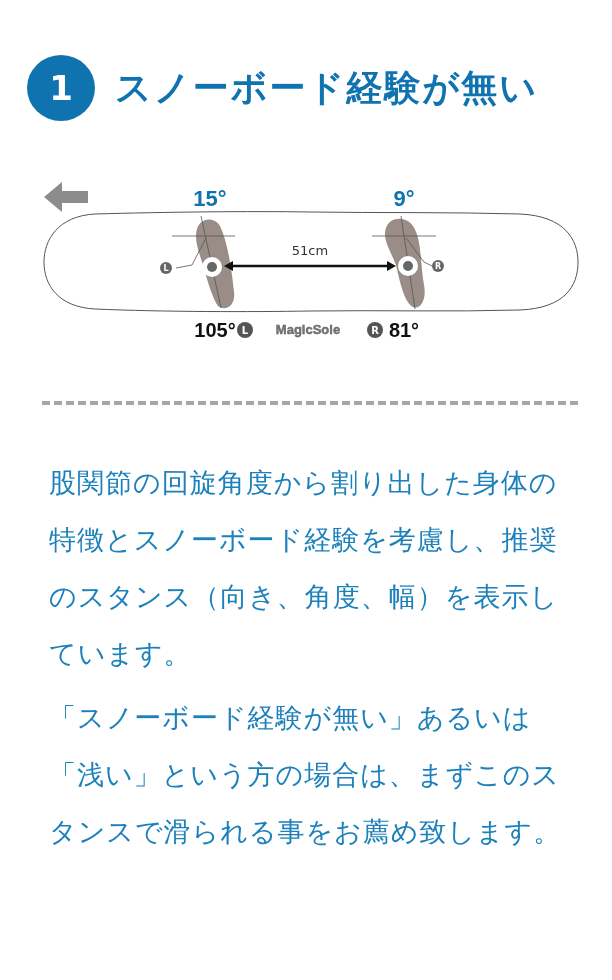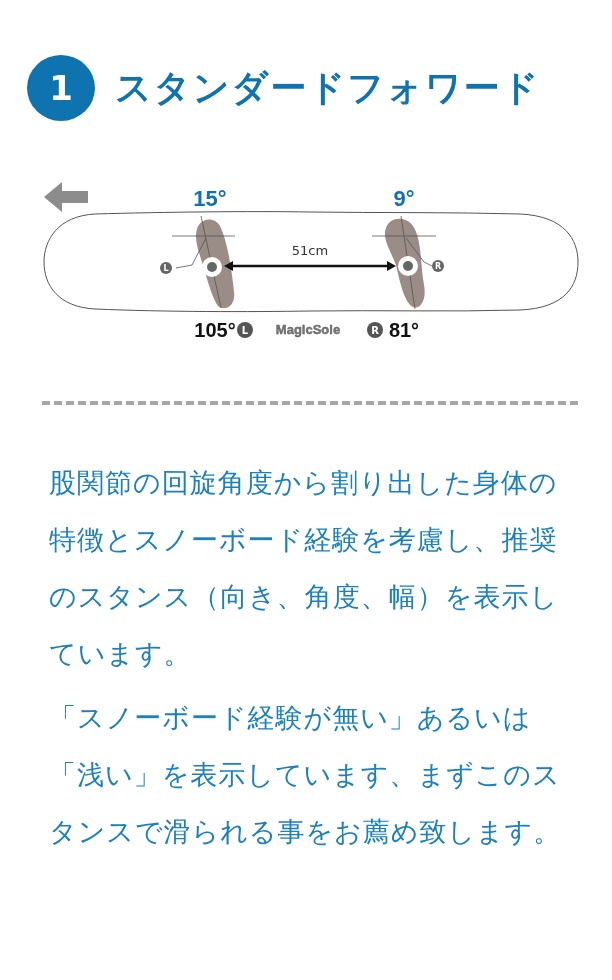--- a/index.html
+++ b/index.html
@@ -17,21 +17,21 @@
     .desc { position:absolute; left:42px; top:447px; width:540px; color:#1c80bb;
             font-size:27px; line-height:57px; letter-spacing:1px;
             font-family:"DejaVu Sans", sans-serif; }
     .desc p { margin:7px; }
   </style>
 </head>
 <body>
 
 <div class="header">
   <div class="num-badge">1</div>
-  <div class="title">スタンダードフォワード</div>
+  <div class="title">スノーボード経験が無い</div>
 </div>
 
 <div class="diagram">
   <svg width="612" height="180" viewBox="0 170 612 180" xmlns="http://www.w3.org/2000/svg">
 
     <g>
       <polygon points="44,197 62,182 62,191 88,191 88,203 62,203 62,212" fill="#8c8c8c"></polygon>
     </g>
 
     <path d="M95,214 C165,212 250,211 310,212 C380,213 450,212 520,214 C565,216 578,240 578,262
@@ -86,14 +86,14 @@
       <text x="375" y="334" font-size="10" fill="#fff" text-anchor="middle" font-weight="bold" font-family="DejaVu Sans, sans-serif">R</text>
     </g>
     <text x="404" y="337" font-size="20" fill="#111" font-weight="bold" text-anchor="middle" font-family="Liberation Sans, sans-serif">81°</text>
   </svg>
 </div>
 
 <div class="divider"></div>
 
 <div class="desc">
   <p>股関節の回旋角度から割り出した身体の特徴とスノーボード経験を考慮し、推奨のスタンス（向き、角度、幅）を表示しています。</p>
-  <p>「スノーボード経験が無い」あるいは「浅い」を表示しています、まずこのスタンスで滑られる事をお薦め致します。</p>
+  <p>「スノーボード経験が無い」あるいは「浅い」という方の場合は、まずこのスタンスで滑られる事をお薦め致します。</p>
 </div>
 
 </body></html>

